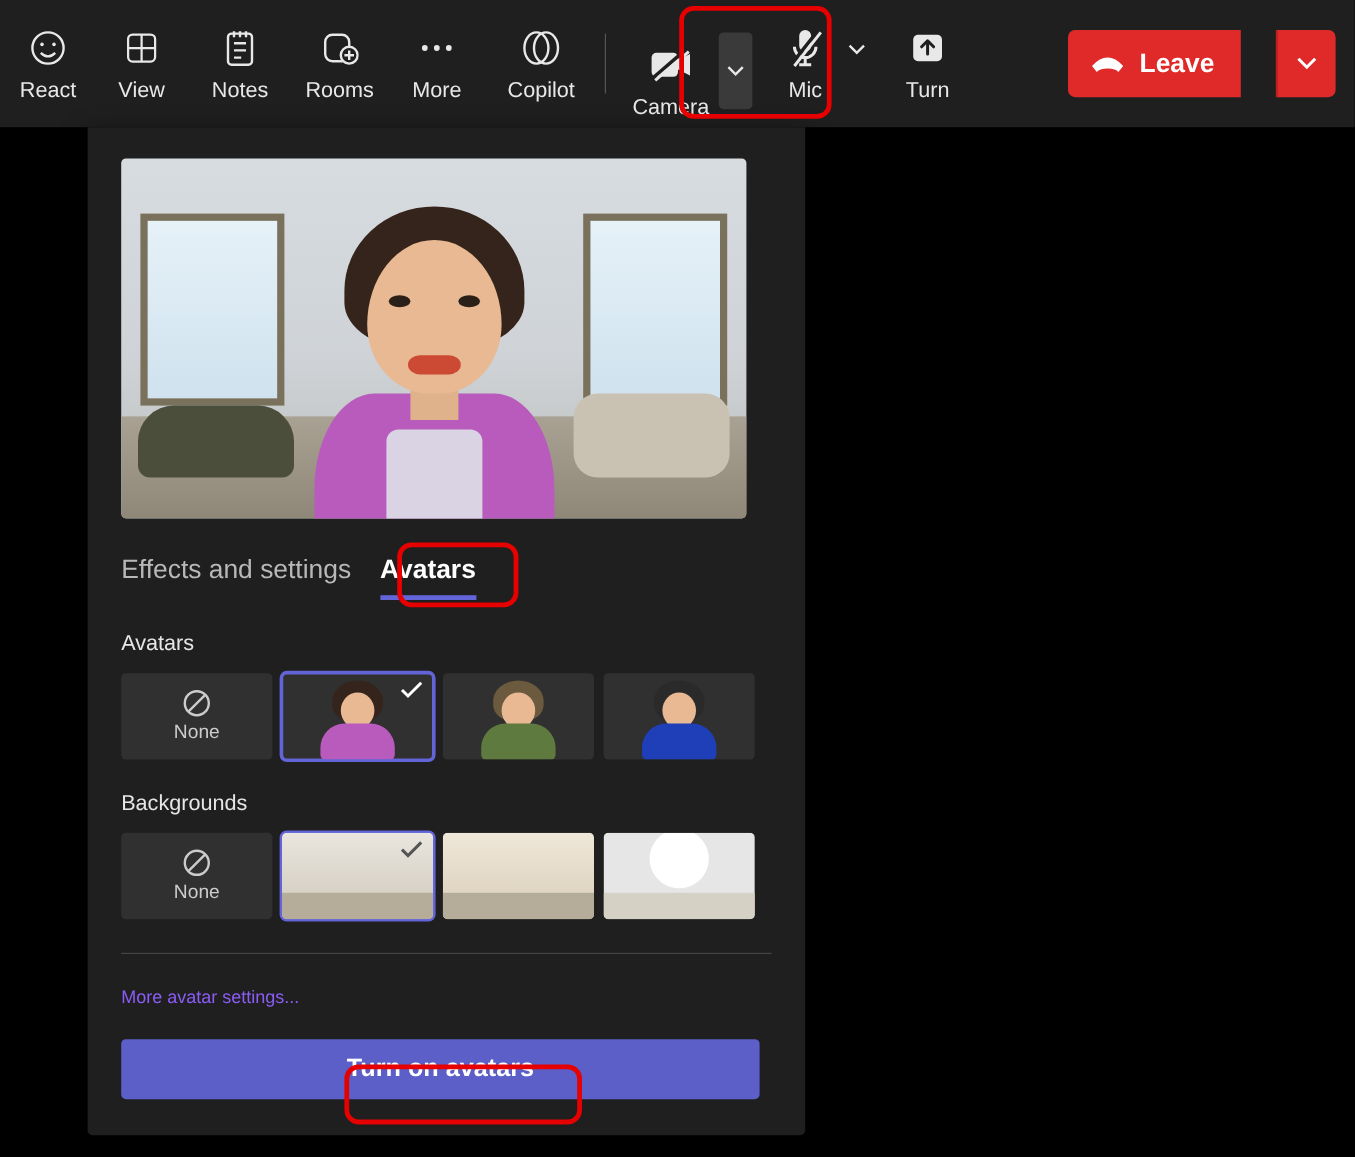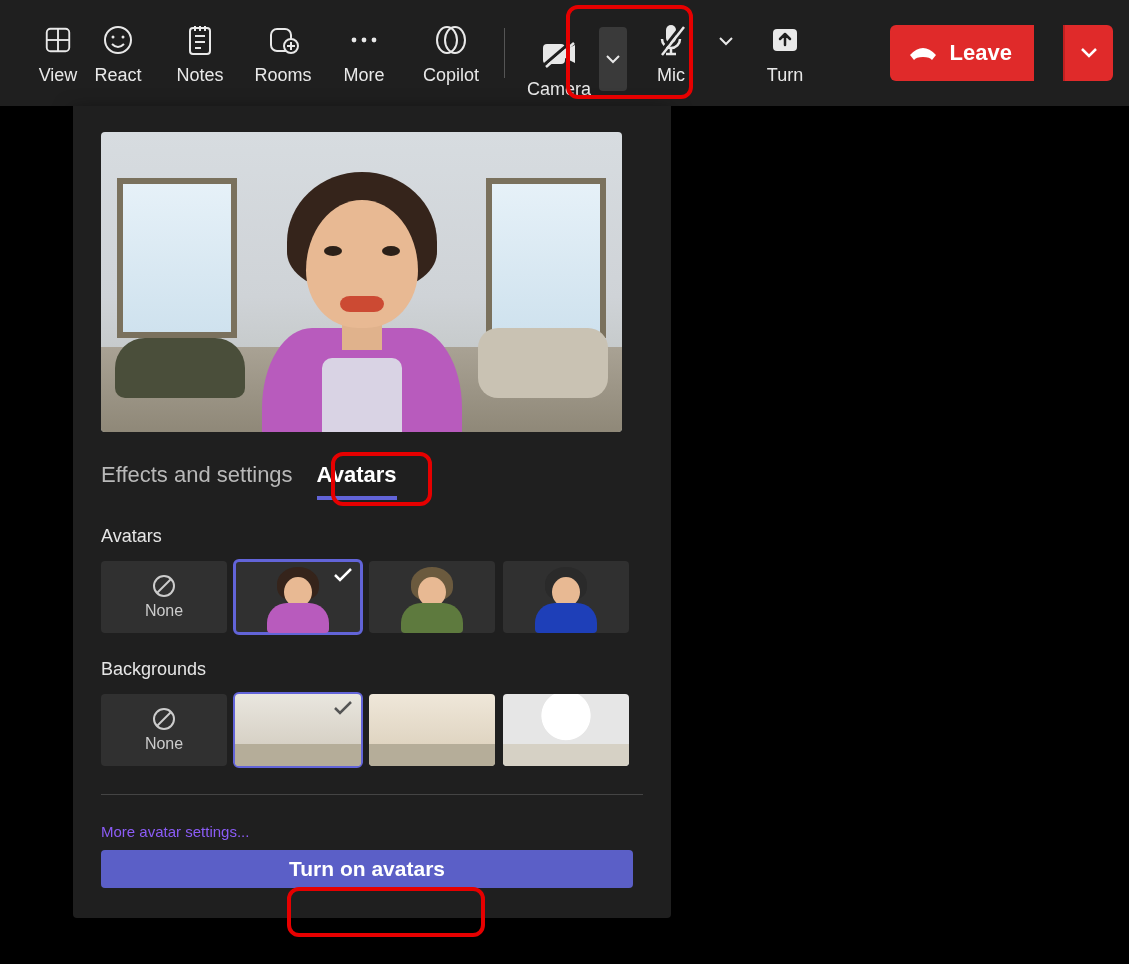--- a/index.html
+++ b/index.html
@@ -67,21 +67,21 @@
     justify-content: center;
     border-radius: 4px;
     margin-left: -4px;
     margin-top: -16px;
     cursor: pointer;
   }
   .mic-group, .share-group {
     display: flex;
     align-items: center;
     height: 100%;
-    gap: 14px;
+    gap: 2px;
     margin-left: 14px;
   }
   .mic-group .tb-item, .share-group .tb-item { min-width: 60px; }
   .mini-caret {
     width: 22px;
     height: 22px;
     display: flex;
     align-items: center;
     justify-content: center;
     margin-top: -24px;
@@ -251,53 +251,53 @@
     position:absolute; left:0; right:0; bottom:0; height:22px; background:#b5ad99;
   }
 
   .divider {
     height:1px; background:#444; margin:28px 0 0 0;
   }
   .more-settings {
     font-size:15px; color:#8b5cf6; margin-top:28px; cursor:pointer;
   }
   .turn-on-btn {
-    margin-top:10px; width:532px; height:38px; background:#5b5fc7;
+    margin-top:26px; width:532px; height:50px; background:#5b5fc7;
     color:#fff; display:flex; align-items:center; justify-content:center;
     font-size:21px; font-weight:600; border-radius:4px; cursor:pointer;
   }
 
   svg { display:block; }
 </style>
 </head>
 <body>
 
 <div class="toolbar">
-
-  <div class="tb-item narrow" style="margin-left:18px">
-    <span class="tb-icon">
-      <svg width="30" height="30" viewBox="0 0 32 32" fill="none" stroke="#e8e8e8" stroke-width="2">
-        <rect x="4" y="4" width="24" height="24" rx="4"></rect>
-        <line x1="16" y1="4" x2="16" y2="28"></line>
-          <line x1="4" y1="16" x2="28" y2="16"></line>
-      </svg>
-    </span>
-    <span class="tb-label">View</span>
-  </div>
 
   <div class="tb-item narrow">
     <span class="tb-icon">
       <svg width="32" height="32" viewBox="0 0 32 32" fill="none" stroke="#e8e8e8" stroke-width="2">
         <circle cx="16" cy="16" r="13"></circle>
         <circle cx="11" cy="13" r="1.5" fill="#e8e8e8" stroke="none"></circle>
         <circle cx="21" cy="13" r="1.5" fill="#e8e8e8" stroke="none"></circle>
         <path d="M10 20 Q16 26 22 20"></path>
       </svg>
     </span>
     <span class="tb-label">React</span>
+  </div>
+
+  <div class="tb-item narrow" style="margin-left:18px">
+    <span class="tb-icon">
+      <svg width="30" height="30" viewBox="0 0 32 32" fill="none" stroke="#e8e8e8" stroke-width="2">
+        <rect x="4" y="4" width="24" height="24" rx="4"></rect>
+        <line x1="16" y1="4" x2="16" y2="28"></line>
+          <line x1="4" y1="16" x2="28" y2="16"></line>
+      </svg>
+    </span>
+    <span class="tb-label">View</span>
   </div>
 
   <div class="tb-item narrow" style="margin-left:22px">
     <span class="tb-icon">
       <svg width="28" height="32" viewBox="0 0 28 32" fill="none" stroke="#e8e8e8" stroke-width="2">
         <rect x="4" y="4" width="20" height="26" rx="3"></rect>
         <line x1="9" y1="12" x2="19" y2="12"></line>
           <line x1="9" y1="18" x2="19" y2="18"></line>
           <line x1="9" y1="24" x2="15" y2="24"></line>
         <line x1="9" y1="2" x2="9" y2="7"></line>

